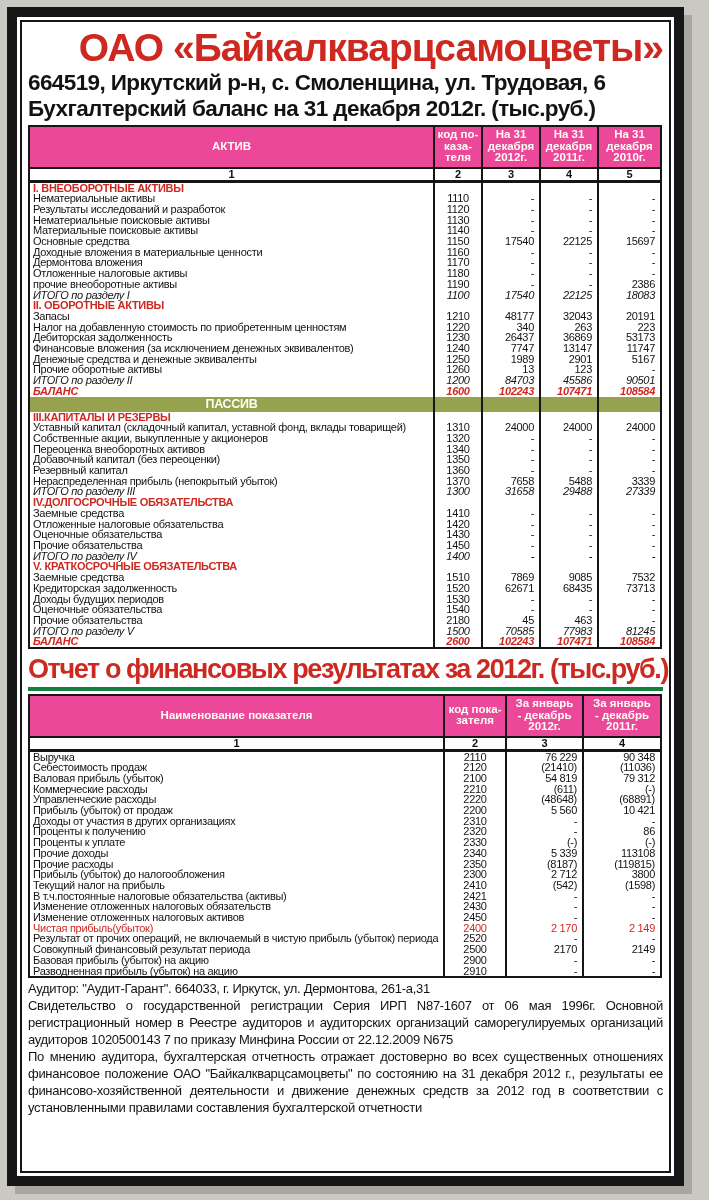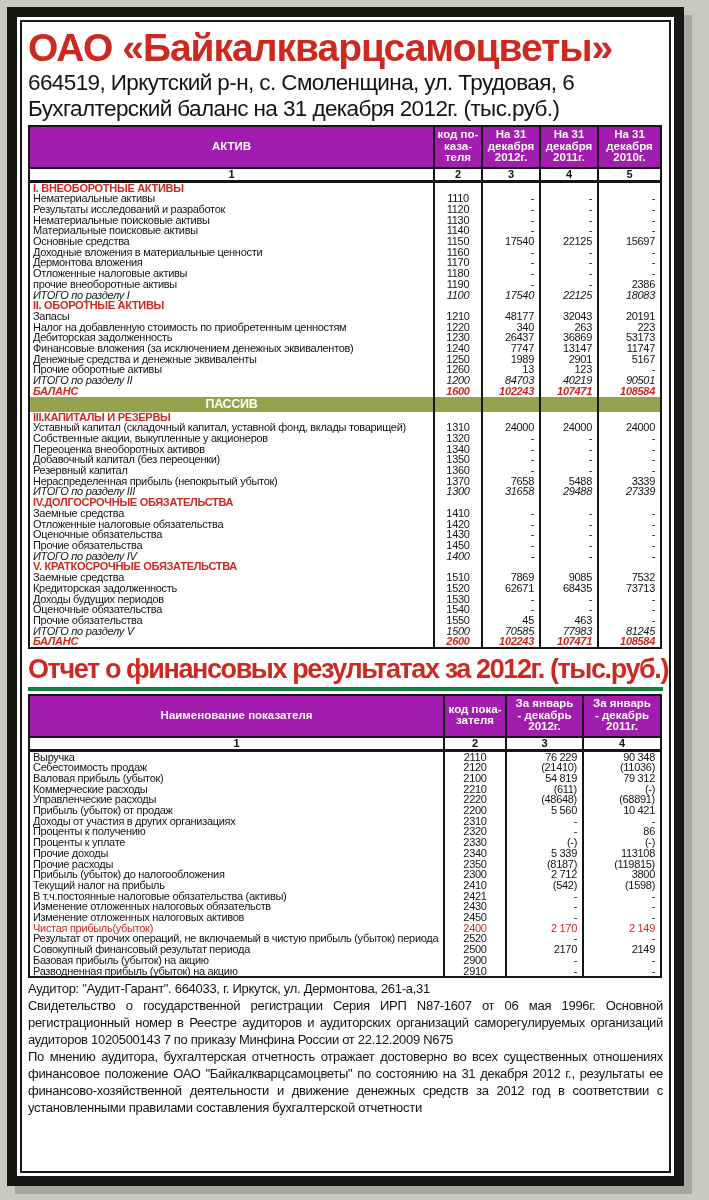--- a/index.html
+++ b/index.html
@@ -1,23 +1,23 @@
 <!DOCTYPE html>
 <html><head>
 <meta charset="utf-8">
 <style>
   * { box-sizing: border-box; margin: 0; padding: 0; }
   html,body { width:709px; height:1200px; background:#cac8c2; font-family:"Liberation Sans", sans-serif; position:relative; overflow:hidden; }
   .sheet { position:absolute; left:7px; top:7px; width:677px; height:1179px; background:#fff; border:10px solid #161616; box-shadow:8px 8px 0 #a8a6a0; }
   .inner { position:absolute; inset:3px; border:2px solid #161616; padding:2px 6px 0 6px; overflow:hidden; }
-  .doc-title { color:#ce2920; font-weight:bold; font-size:39px; text-align:left; letter-spacing:-1px; line-height:44px; margin-top:2px; }
-  .doc-addr { color:#131313; font-weight:normal; font-size:22.5px; letter-spacing:-0.6px; line-height:26px; white-space:nowrap; }
+  .doc-title { color:#ce2920; font-weight:bold; font-size:39px; text-align:right; letter-spacing:-1px; line-height:44px; margin-top:2px; }
+  .doc-addr { color:#131313; font-weight:bold; font-size:22.5px; letter-spacing:-0.6px; line-height:26px; white-space:nowrap; }
   table { border-collapse:collapse; table-layout:fixed; width:632px; margin-top:3px; }
   table, th, td { border:2px solid #161616; }
-  thead th { background:#a21caf; color:#fdfdf4; font-weight:bold; font-size:11.5px; line-height:11.5px; text-align:center; white-space:pre-line; padding:2px 0 3px 0; vertical-align:middle; }
+  thead th { background:#ec4899; color:#fdfdf4; font-weight:bold; font-size:11.5px; line-height:11.5px; text-align:center; white-space:pre-line; padding:2px 0 3px 0; vertical-align:middle; }
   thead td.colnum { background:#fff; color:#111; font-weight:bold; font-size:11px; line-height:11px; text-align:center; padding:0; border-bottom:3px solid #161616; }
   tbody td { border-top:none; border-bottom:none; font-size:11px; line-height:10.7px; letter-spacing:-0.3px; color:#131313; vertical-align:top; padding:0; }
   tbody td.lbl { padding-left:3px; text-align:left; }
   tbody td.code { text-align:center; }
   tbody td.val { text-align:right; padding-right:5px; }
   tr.r-section td.lbl { color:#ce2920; font-weight:bold; }
   tr.r-italic td { font-style:italic; }
   tr.r-balance td { color:#ce2920; font-weight:bold; font-style:italic; }
   tr.r-red td { color:#ce2920; }
   tr.r-banner td { background:#97a24f; }
@@ -194,21 +194,21 @@
             <td class="lbl">Прочие оборотные активы</td>
             <td class="code">1260</td>
             <td class="val">13</td>
             <td class="val">123</td>
             <td class="val">-</td>
           </tr>
           <tr class="r-italic">
             <td class="lbl">ИТОГО  по разделу II</td>
             <td class="code">1200</td>
             <td class="val">84703</td>
-            <td class="val">40219</td>
+            <td class="val">45586</td>
             <td class="val">90501</td>
           </tr>
           <tr class="r-balance">
             <td class="lbl">БАЛАНС</td>
             <td class="code">1600</td>
             <td class="val">102243</td>
             <td class="val">107471</td>
             <td class="val">108584</td>
           </tr>
           <tr class="r-banner">
@@ -346,21 +346,21 @@
           </tr>
           <tr class="r-normal">
             <td class="lbl">Оценочные обязательства</td>
             <td class="code">1540</td>
             <td class="val">-</td>
             <td class="val">-</td>
             <td class="val">-</td>
           </tr>
           <tr class="r-normal">
             <td class="lbl">Прочие обязательства</td>
-            <td class="code">1550</td>
+            <td class="code">2180</td>
             <td class="val">45</td>
             <td class="val">463</td>
             <td class="val">-</td>
           </tr>
           <tr class="r-italic">
             <td class="lbl">ИТОГО по разделу V</td>
             <td class="code">1500</td>
             <td class="val">70585</td>
             <td class="val">77983</td>
             <td class="val">81245</td>

